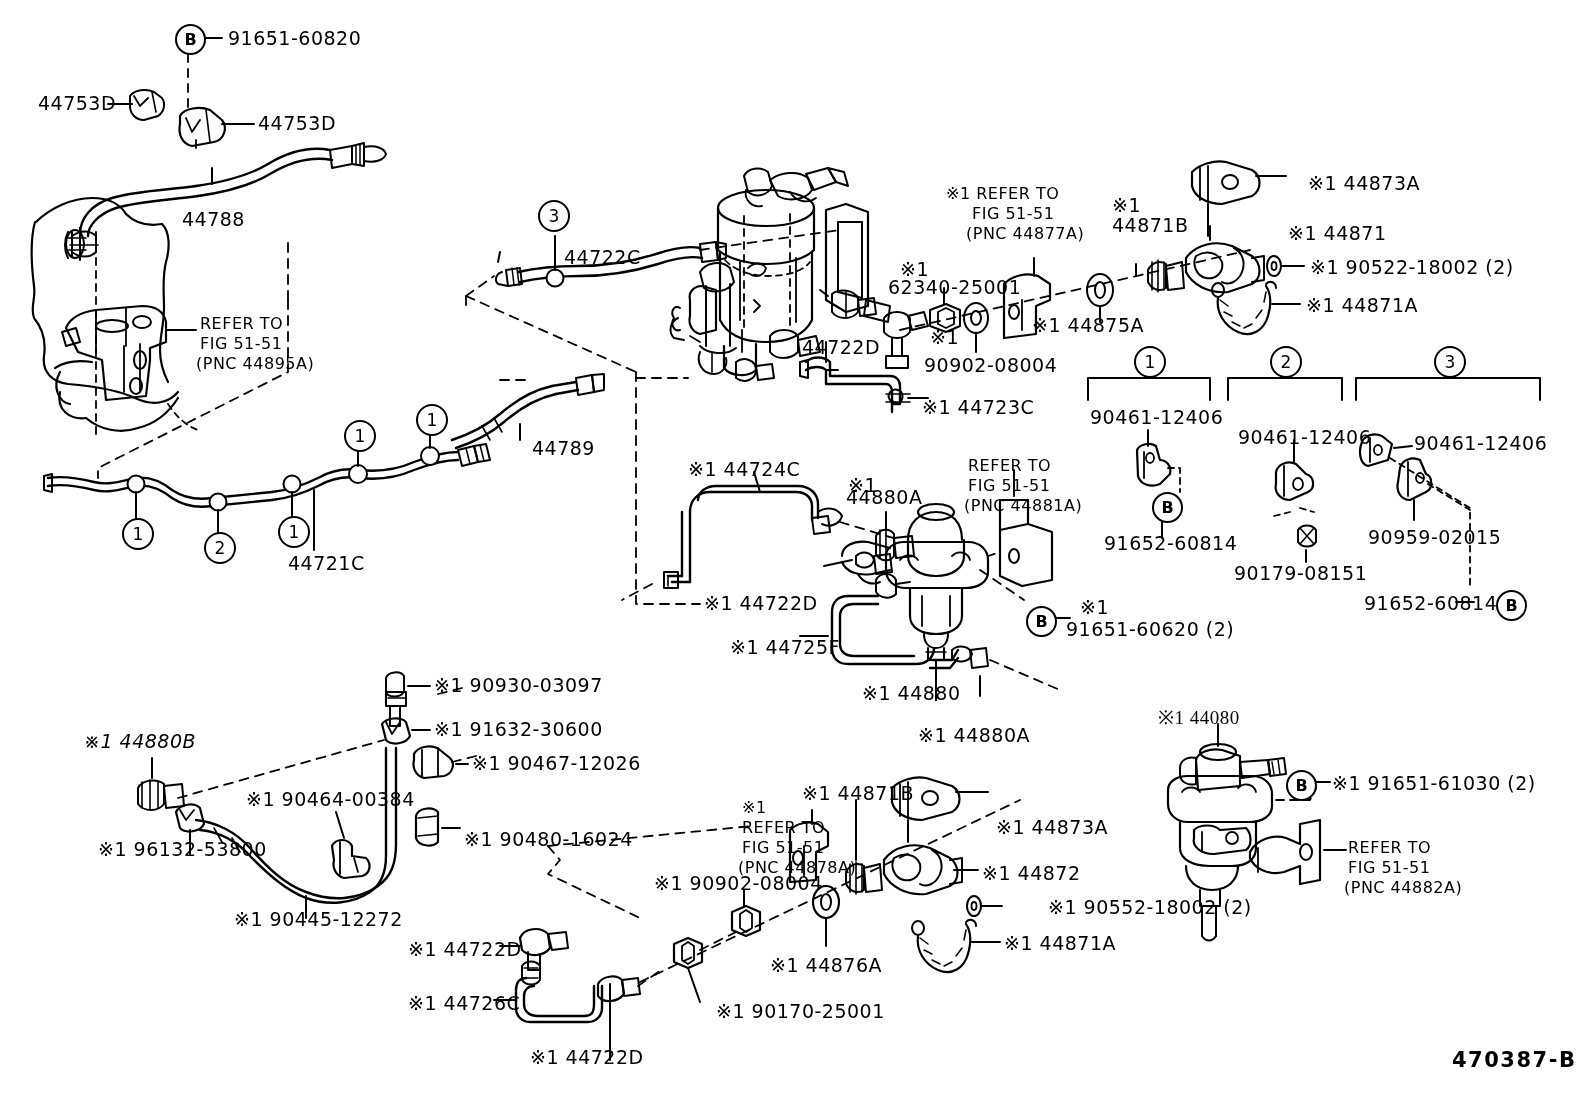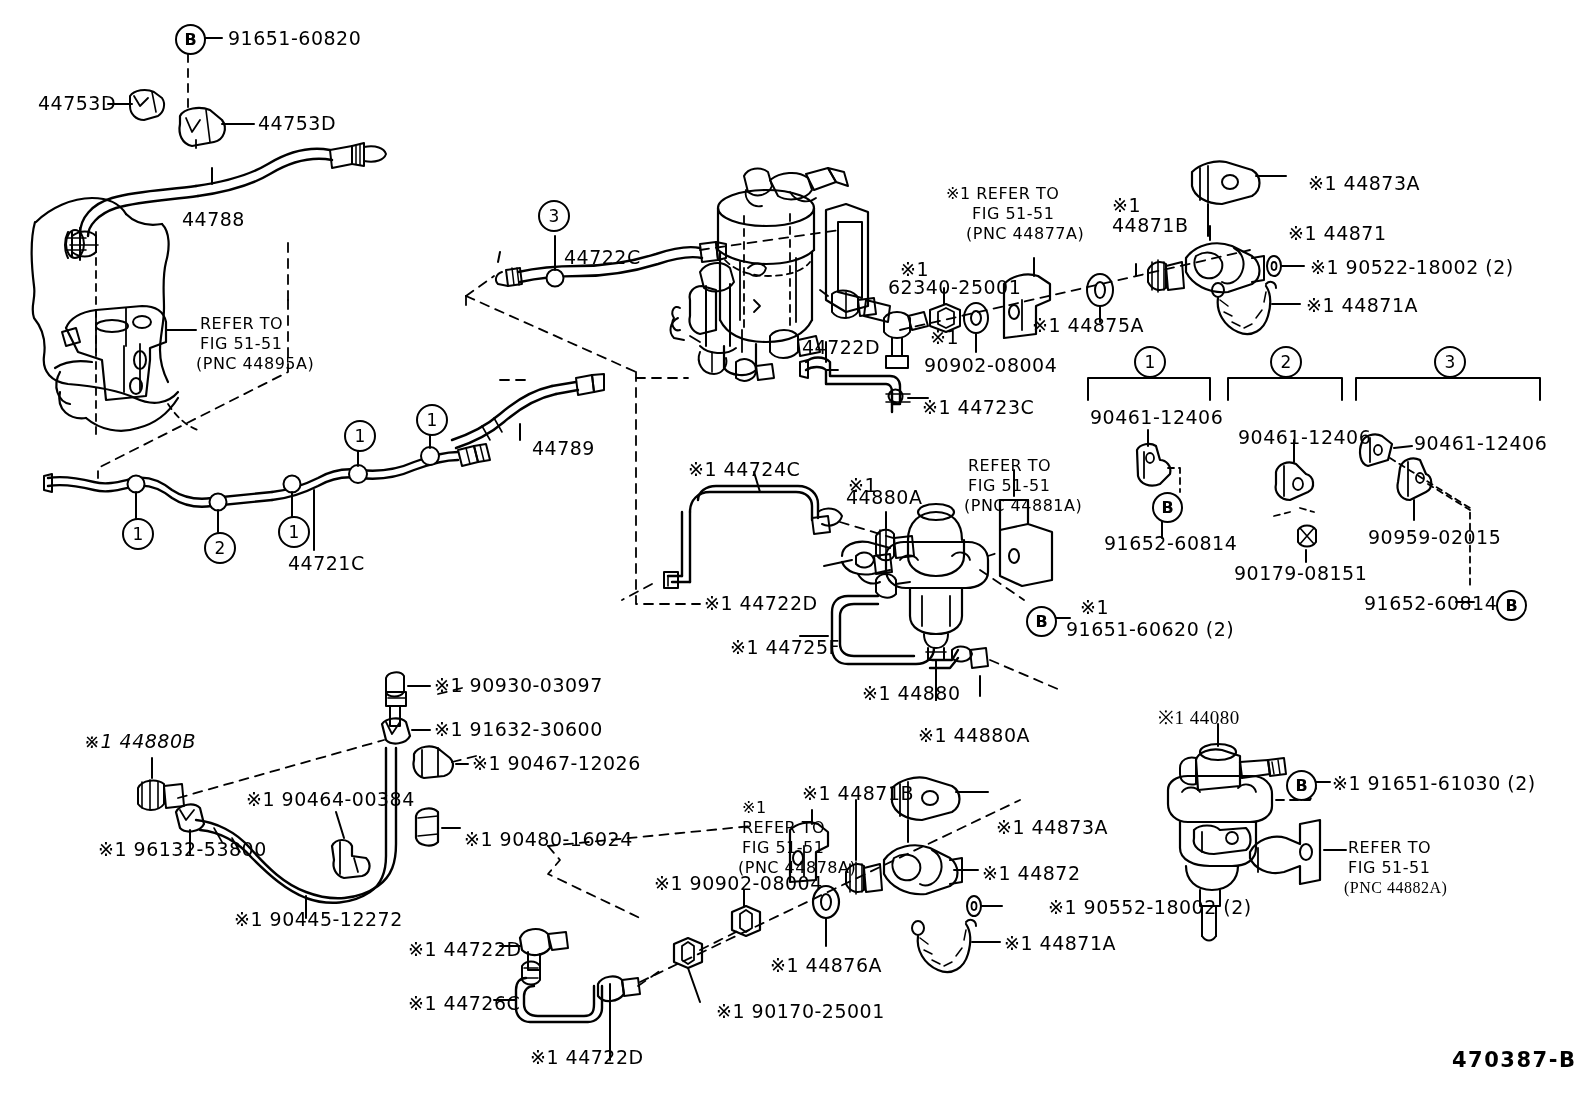--- a/index.html
+++ b/index.html
@@ -654,17 +654,17 @@
 <div class="lbl" style="left:716px;top:1000px;">※1 90170-25001</div>
 <div class="lbl" style="left:530px;top:1046px;">※1 44722D</div>
 
 <div class="lbl" style="left:1158px;top:706px;font-family:Liberation Serif, serif;">※1 44080</div>
 <div class="circB" style="left:1286px;top:770px;">
       <span>B</span>
     </div>
 <div class="lbl" style="left:1332px;top:772px;">※1 91651-61030 (2)</div>
 <div class="lbl refer" style="left:1348px;top:838px;">REFER TO</div>
 <div class="lbl refer" style="left:1348px;top:858px;">FIG 51-51</div>
-<div class="lbl refer" style="left:1344px;top:878px;font-family:Liberation Serif, serif;">(PNC 44882A)</div>
+<div class="lbl refer" style="left:1344px;top:878px;">(PNC 44882A)</div>
 
 <div class="lbl fig" style="left:1452px;top:1048px;">470387-B</div>
 
 </div>
 
 </body></html>

